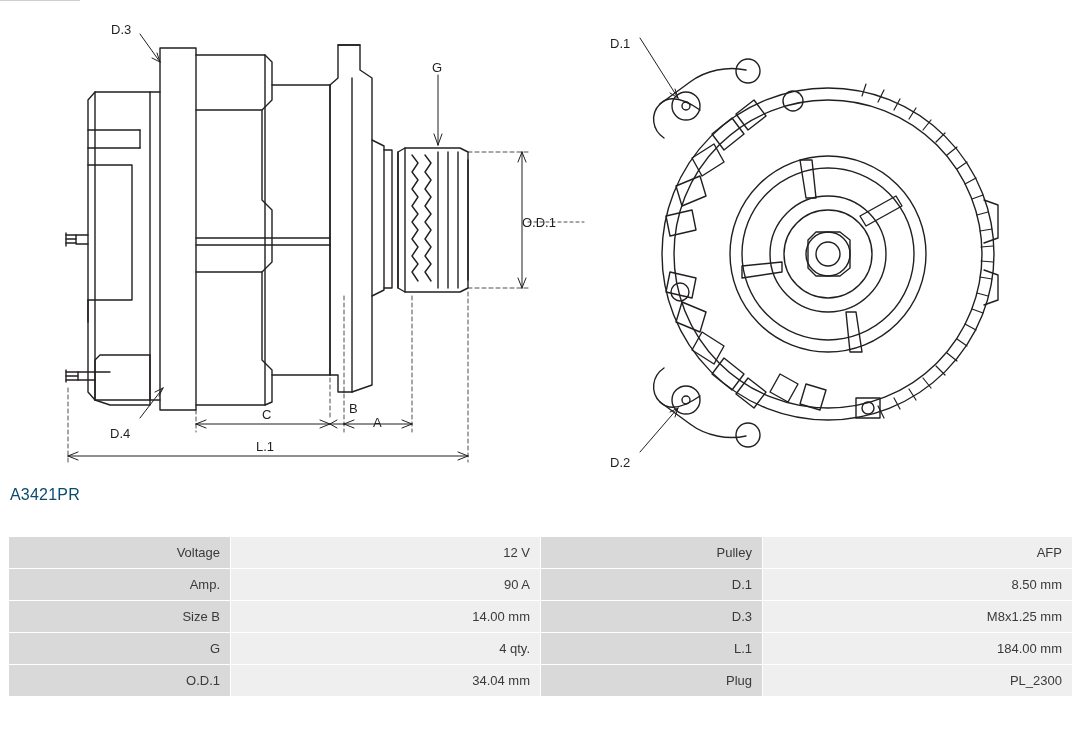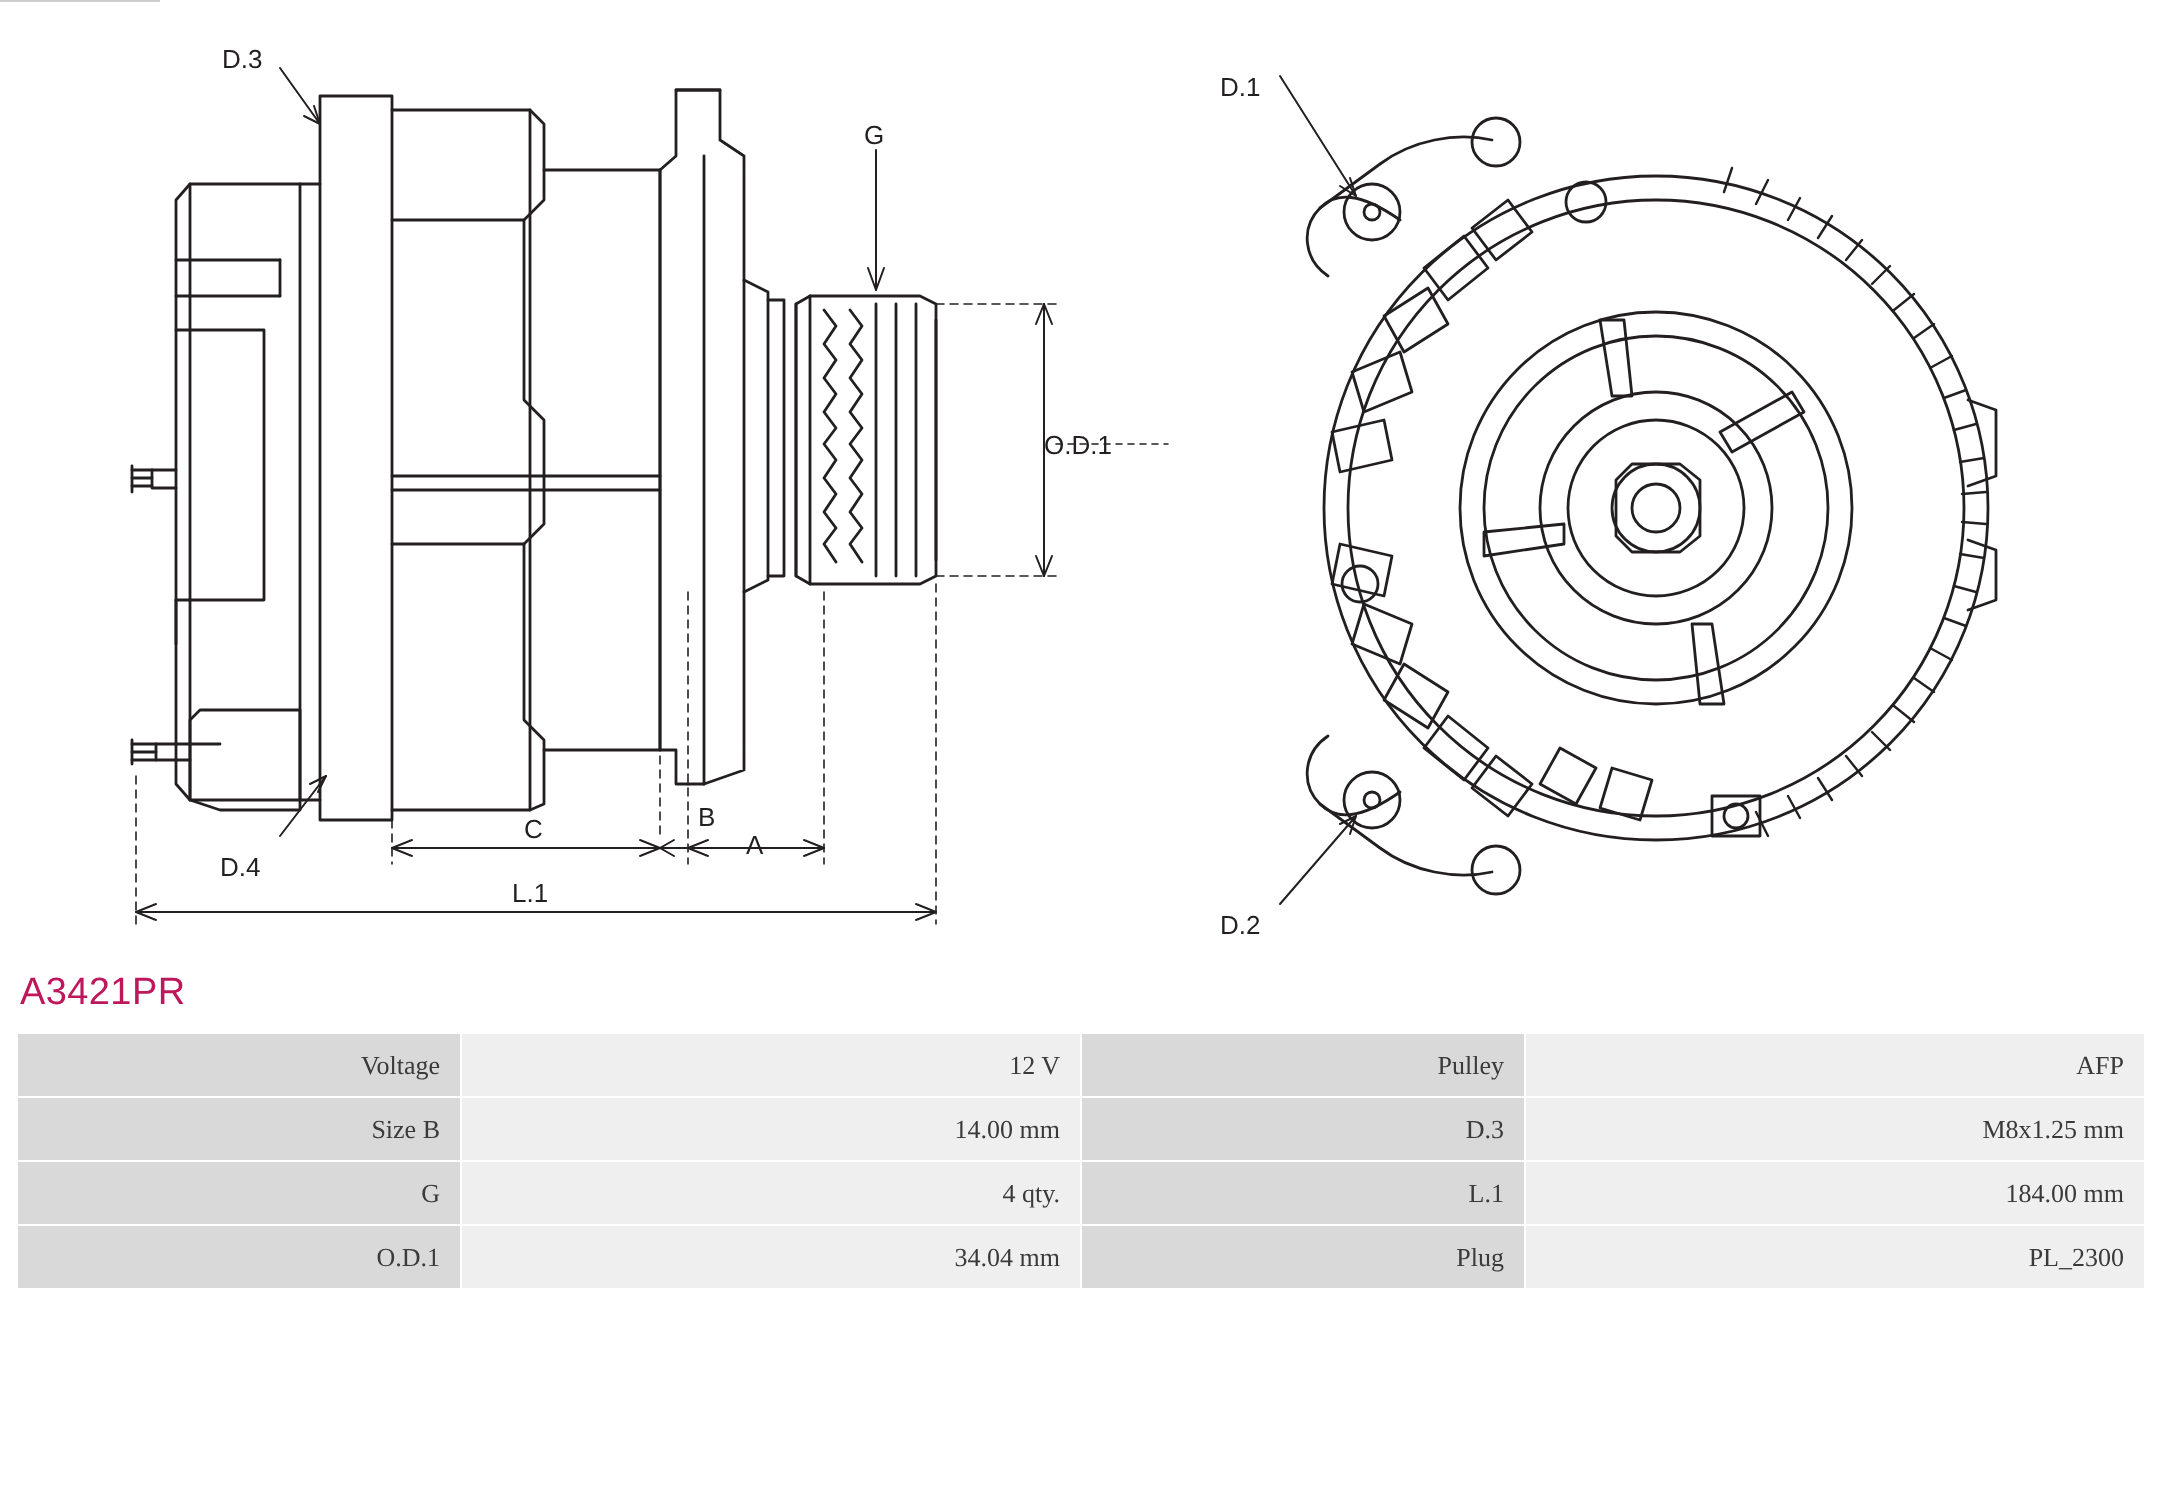--- a/index.html
+++ b/index.html
@@ -24,34 +24,33 @@
     position: absolute;
     left: 0;
     top: 0;
     width: 1080px;
     height: 480px;
   }
   .part-number {
     position: absolute;
     left: 10px;
     top: 486px;
-    font-size: 19px;
-    color: #be185d;
+    font-size: 16px;
+    color: #0c4a6e;
     letter-spacing: 0.2px;
     font-family: "Liberation Sans", sans-serif;
   }
   .spec-table {
     position: absolute;
     left: 8px;
-    top: 516px;
+    top: 536px;
     width: 1064px;
     border-collapse: collapse;
     table-layout: fixed;
     font-size: 13px;
-    font-family: Liberation Serif, serif;
   }
   .spec-table td {
     height: 32px;
     padding: 0 10px;
     border: 1px solid #ffffff;
     vertical-align: middle;
     box-sizing: border-box;
   }
   .spec-table td.label {
     background: #d9d9d9;
@@ -255,20 +254,26 @@
 
   <table class="spec-table">
     <tbody>
       <tr>
         <td class="label">Voltage</td>
         <td class="value">12 V</td>
         <td class="label">Pulley</td>
         <td class="value">AFP</td>
       </tr>
       <tr>
+        <td class="label">Amp.</td>
+        <td class="value">90 A</td>
+        <td class="label">D.1</td>
+        <td class="value">8.50 mm</td>
+      </tr>
+      <tr>
         <td class="label">Size B</td>
         <td class="value">14.00 mm</td>
         <td class="label">D.3</td>
         <td class="value">M8x1.25 mm</td>
       </tr>
       <tr>
         <td class="label">G</td>
         <td class="value">4 qty.</td>
         <td class="label">L.1</td>
         <td class="value">184.00 mm</td>

